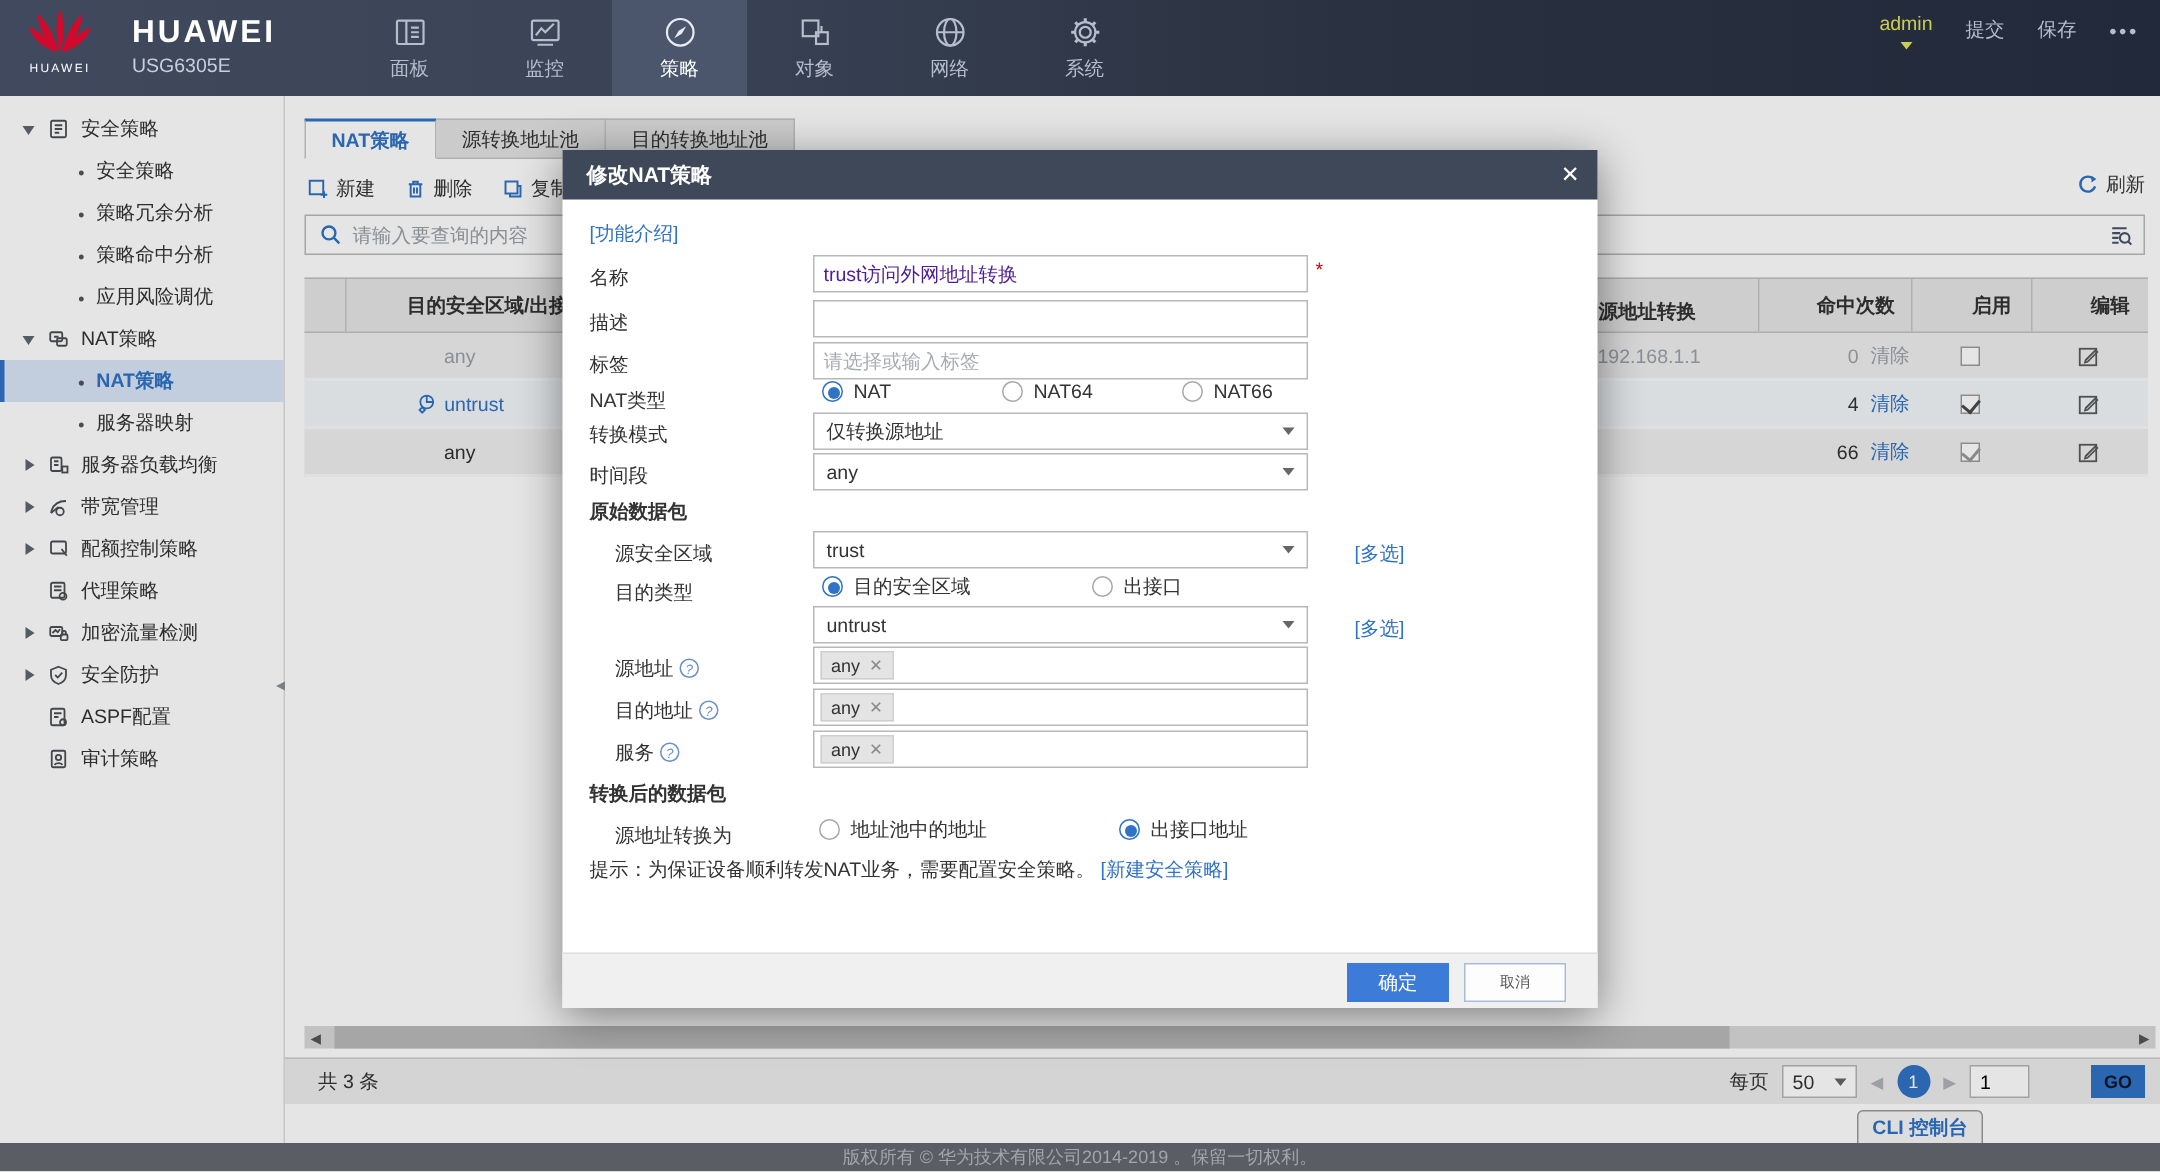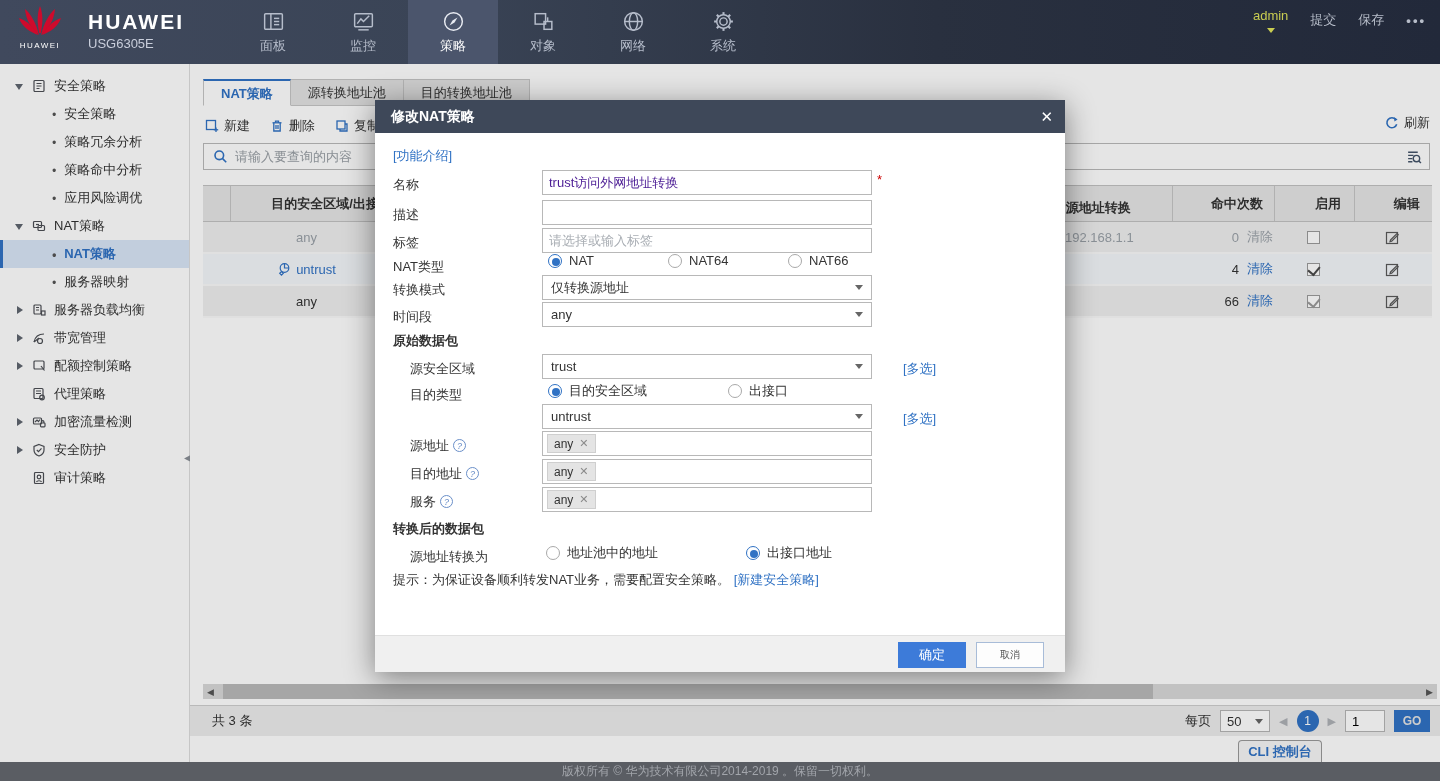--- a/index.html
+++ b/index.html
@@ -87,21 +87,21 @@
   .hs-arrow { position:absolute; top:3px; font-size:9px; color:#555; cursor:pointer; }
   .hs-left { left:4px; } .hs-right { right:4px; }
   .pagerow { position:absolute; left:0; top:641px; width:100%; height:31px; background:#ececec; border-top:1px solid #cfcfcf; display:flex; align-items:center; }
   .total { margin-left:22px; color:#333; }
   .pager { margin-left:auto; margin-right:10px; display:flex; align-items:center; gap:9px; }
   .psel { width:50px; height:22px; border:1px solid #b5b5b5; background:#fff; display:flex; align-items:center; justify-content:space-between; padding:0 6px; cursor:pointer; }
   .psel .tri { width:0; height:0; border-left:4px solid transparent; border-right:4px solid transparent; border-top:5px solid #666; }
   .pg-arrow { color:#aeb1b6; font-size:11px; cursor:pointer; }
   .pg-cur { width:22px; height:22px; border-radius:50%; background:#3072c4; color:#fff; display:flex; align-items:center; justify-content:center; font-size:12px; }
   .pg-input { width:40px; height:22px; border:1px solid #b5b5b5; text-align:left; padding-left:6px; font-size:13px; }
-  .go-btn { width:36px; height:22px; background:#3072c4; color:#e5e5e5; border:none; font-size:12px; font-weight:bold; cursor:pointer; }
+  .go-btn { width:36px; height:22px; background:#3072c4; color:#0f172a; border:none; font-size:12px; font-weight:bold; cursor:pointer;margin-left:32px; }
   .cli-tab { position:absolute; left:1048px; top:676px; width:84px; height:22px; background:#f7f7f7; border:1px solid #9a9a9a; border-bottom:none; border-radius:4px 4px 0 0; display:flex; align-items:center; justify-content:center; color:#3072c4; font-weight:bold; cursor:pointer; }
   .copyright { position:absolute; left:0; bottom:0; width:100%; height:19px; background:#5a5d63; color:#a2a5ab; font-size:12px; display:flex; align-items:center; justify-content:center; z-index:52; }
 
   
   .overlay { position:absolute; left:0; top:64px; width:100%; height:717px; background:rgba(0,0,0,0.10); z-index:50; }
   .dialog { position:absolute; left:375px; top:100px; width:690px; height:572px; background:#fff; z-index:60; box-shadow:0 6px 28px rgba(0,0,0,0.45); }
   .dlg-title { height:33px; background:#3e4859; color:#fff; font-weight:bold; font-size:14px; line-height:33px; padding-left:16px; }
   .dlg-close { position:absolute; right:12px; top:0; height:33px; line-height:33px; color:#fff; font-size:15px; cursor:pointer; }
   .link { color:#3072c4; cursor:pointer; text-decoration:none; }
   .intro { position:absolute; left:18px; top:47px; }
@@ -315,20 +315,29 @@
           <i class="caret right"></i>
           <svg class="si" viewBox="0 0 14 14">
             <path d="M7 1.5 L12 3.5 V7 C12 10 10 12 7 13 C4 12 2 10 2 7 V3.5 Z"></path>
             <path d="M4.8 7 L6.5 8.7 L9.5 5.4"></path>
           </svg>
           <span>安全防护</span>
         </li>
       <li class="s-group">
           <i class="caret"></i>
           <svg class="si" viewBox="0 0 14 14">
+            <rect x="2" y="1.5" width="9" height="11" rx="1"></rect>
+            <path d="M4 4.5h5M4 7h3"></path>
+            <circle cx="10" cy="10.5" r="2"></circle>
+          </svg>
+          <span>ASPF配置</span>
+        </li>
+      <li class="s-group">
+          <i class="caret"></i>
+          <svg class="si" viewBox="0 0 14 14">
             <rect x="2.5" y="1.5" width="9" height="11" rx="1"></rect>
             <circle cx="7" cy="6" r="1.8"></circle>
             <path d="M4.5 11 C5 9.3 9 9.3 9.5 11"></path>
           </svg>
           <span>审计策略</span>
         </li>
     </ul>
     <span class="collapse-handle">◀</span>
   </div>
 

